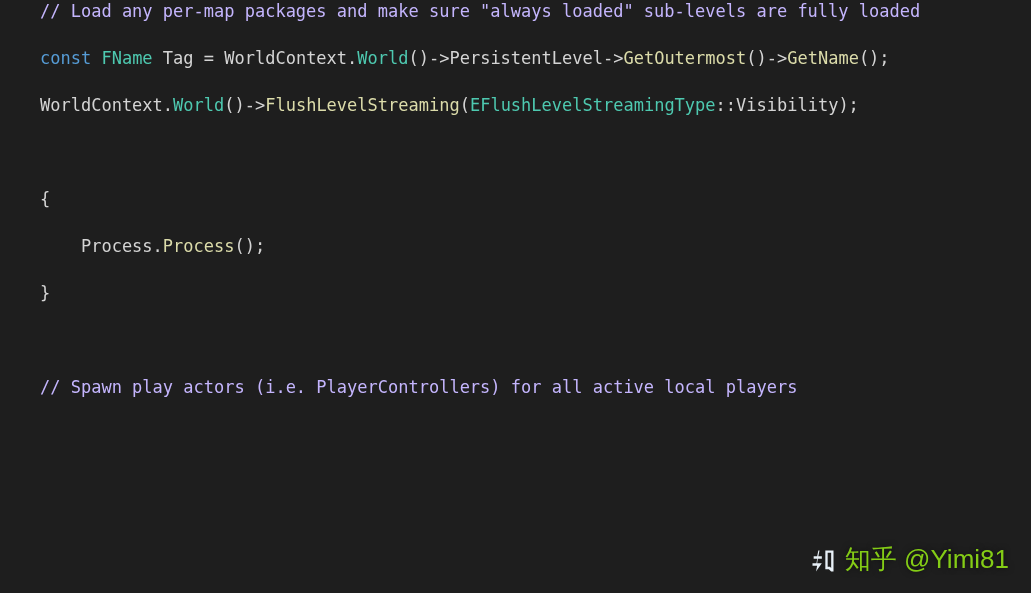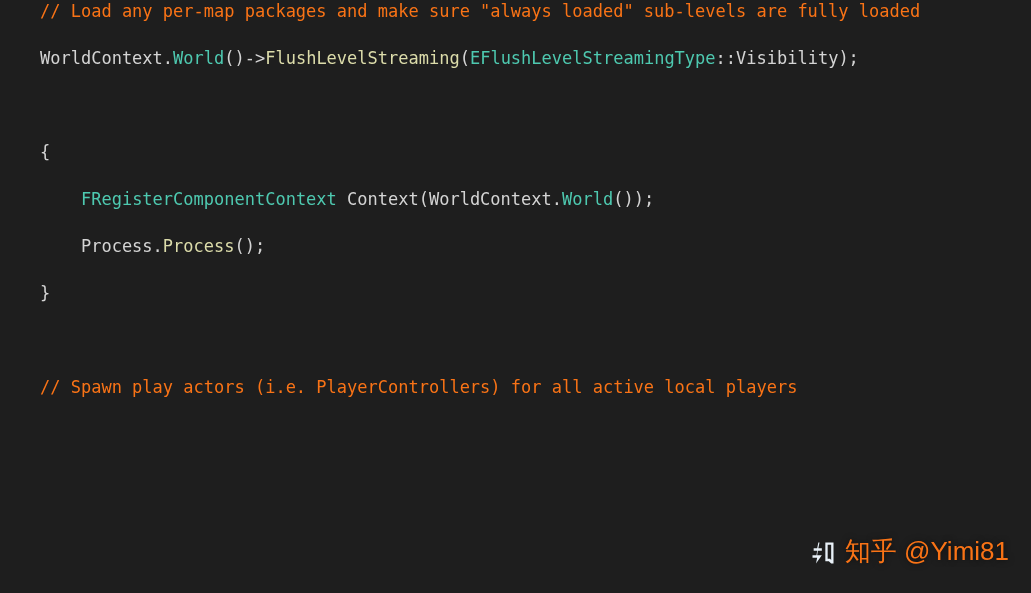--- a/index.html
+++ b/index.html
@@ -1,34 +1,34 @@
 <!DOCTYPE html>
 <html><head>
 <meta charset="utf-8">
 <style>
   html,body{margin:0;padding:0;background:#1e1e1e;width:1031px;height:593px;overflow:hidden}
   pre{margin:0;padding:0 0 0 40px;font-family:Consolas,Menlo,monospace;font-size:17px;line-height:23.5px;color:#d4d4d4;white-space:pre;position:relative}
   .line{display:block}
-  .cmt{color:#f97316}
+  .cmt{color:#c4b5fd}
   .kw{color:#569cd6}
   .ty{color:#4ec9b0}
   .fn{color:#dcdcaa}
   .lit{color:#569cd6}
   .mem{color:#4ec9b0}
-  .wm{position:absolute;right:22px;bottom:24px;color:#f97316;font-family:"Microsoft YaHei",Arial,sans-serif;font-size:26px;font-weight:500;text-shadow:0 0 6px rgba(0,0,0,0.6)}
+  .wm{position:absolute;right:22px;bottom:16px;color:#84cc16;font-family:"Microsoft YaHei",Arial,sans-serif;font-size:26px;font-weight:500;text-shadow:0 0 6px rgba(0,0,0,0.6)}
   .wmlogo{display:inline-block;vertical-align:middle;margin-right:8px}
 </style>
 </head>
 <body>
 
 <pre><span class="line"><span class="cmt">// Load any per-map packages and make sure "always loaded" sub-levels are fully loaded</span></span>
+<span class="line"><span class="kw">const</span><span class="ty"> FName</span><span> Tag = WorldContext.</span><span class="mem">World</span><span>()-&gt;PersistentLevel-&gt;</span><span class="fn">GetOutermost</span><span>()-&gt;</span><span class="fn">GetName</span><span>();</span></span>
 <span class="line"><span>WorldContext.</span><span class="mem">World</span><span>()-&gt;</span><span class="fn">FlushLevelStreaming</span><span>(</span><span class="ty">EFlushLevelStreamingType</span><span>::Visibility);</span></span>
 <span class="line"> </span>
 <span class="line">{</span>
-<span class="line"><span>    </span><span class="ty">FRegisterComponentContext</span><span> Context(WorldContext.</span><span class="mem">World</span><span>());</span></span>
 <span class="line"><span>    Process.</span><span class="fn">Process</span><span>();</span></span>
 <span class="line">}</span>
 <span class="line"> </span>
 <span class="line"><span class="cmt">// Spawn play actors (i.e. PlayerControllers) for all active local players</span></span>
 
 
 
 
 
 

